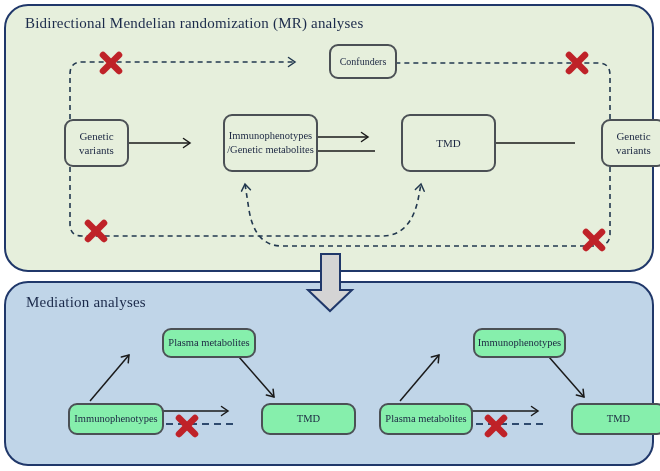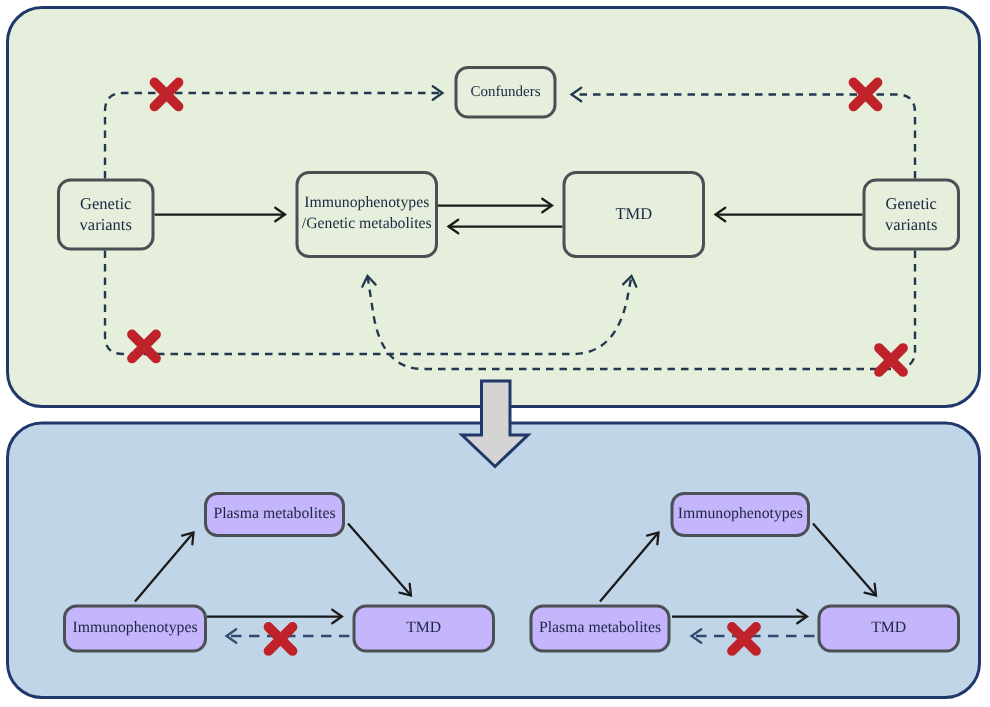--- a/index.html
+++ b/index.html
@@ -17,34 +17,36 @@
   .panel-title {
     position: absolute; z-index: 3; color: #1b2a4a;
     font-size: 15px; letter-spacing: 0.2px;
   }
   #mr-title  { left: 25px; top: 15px; }
   #med-title { left: 26px; top: 294px; }
   .node {
     position: absolute; box-sizing: border-box; z-index: 3;
     border: 2.5px solid #4b5055; border-radius: 9px;
     display: flex; flex-direction: column; align-items: center; justify-content: center;
-    text-align: center; color: #1c2742; line-height: 1.3; font-size: 10.5px;
+    text-align: center; color: #1c2742; line-height: 1.3; font-size: 10.5px; margin-left: 26px;
   }
   .green-node { background: #e6efdc; }
-  .blue-node  { background: #c4b5fd; }
+  .blue-node  { background: #86efac; }
   #svg-layer { position: absolute; left: 0; top: 0; z-index: 2; }
 </style>
 </head>
 <body>
 
 <div id="canvas">
 
   <div id="mr-panel" class="panel"></div>
   <div id="med-panel" class="panel"></div>
 
+  <div id="mr-title" class="panel-title">Bidirectional Mendelian randomization (MR) analyses</div>
+  <div id="med-title" class="panel-title">Mediation analyses</div>
 
   <svg id="svg-layer" width="660" height="471" viewBox="0 0 660 471">
     <defs>
       <marker id="ah-black" markerUnits="userSpaceOnUse" markerWidth="12" markerHeight="12" refX="8" refY="6" orient="auto">
         <path d="M1.5,1.5 L8,6 L1.5,10.5" fill="none" stroke="#1a1a1a" stroke-width="1.5" stroke-linecap="round"></path>
       </marker>
       <marker id="ah-navy" markerUnits="userSpaceOnUse" markerWidth="12" markerHeight="12" refX="8" refY="6" orient="auto">
         <path d="M1.5,1.5 L8,6 L1.5,10.5" fill="none" stroke="#22384f" stroke-width="1.5" stroke-linecap="round"></path>
       </marker>
       <marker id="ah-blue" markerUnits="userSpaceOnUse" markerWidth="12" markerHeight="12" refX="8" refY="6" orient="auto">

